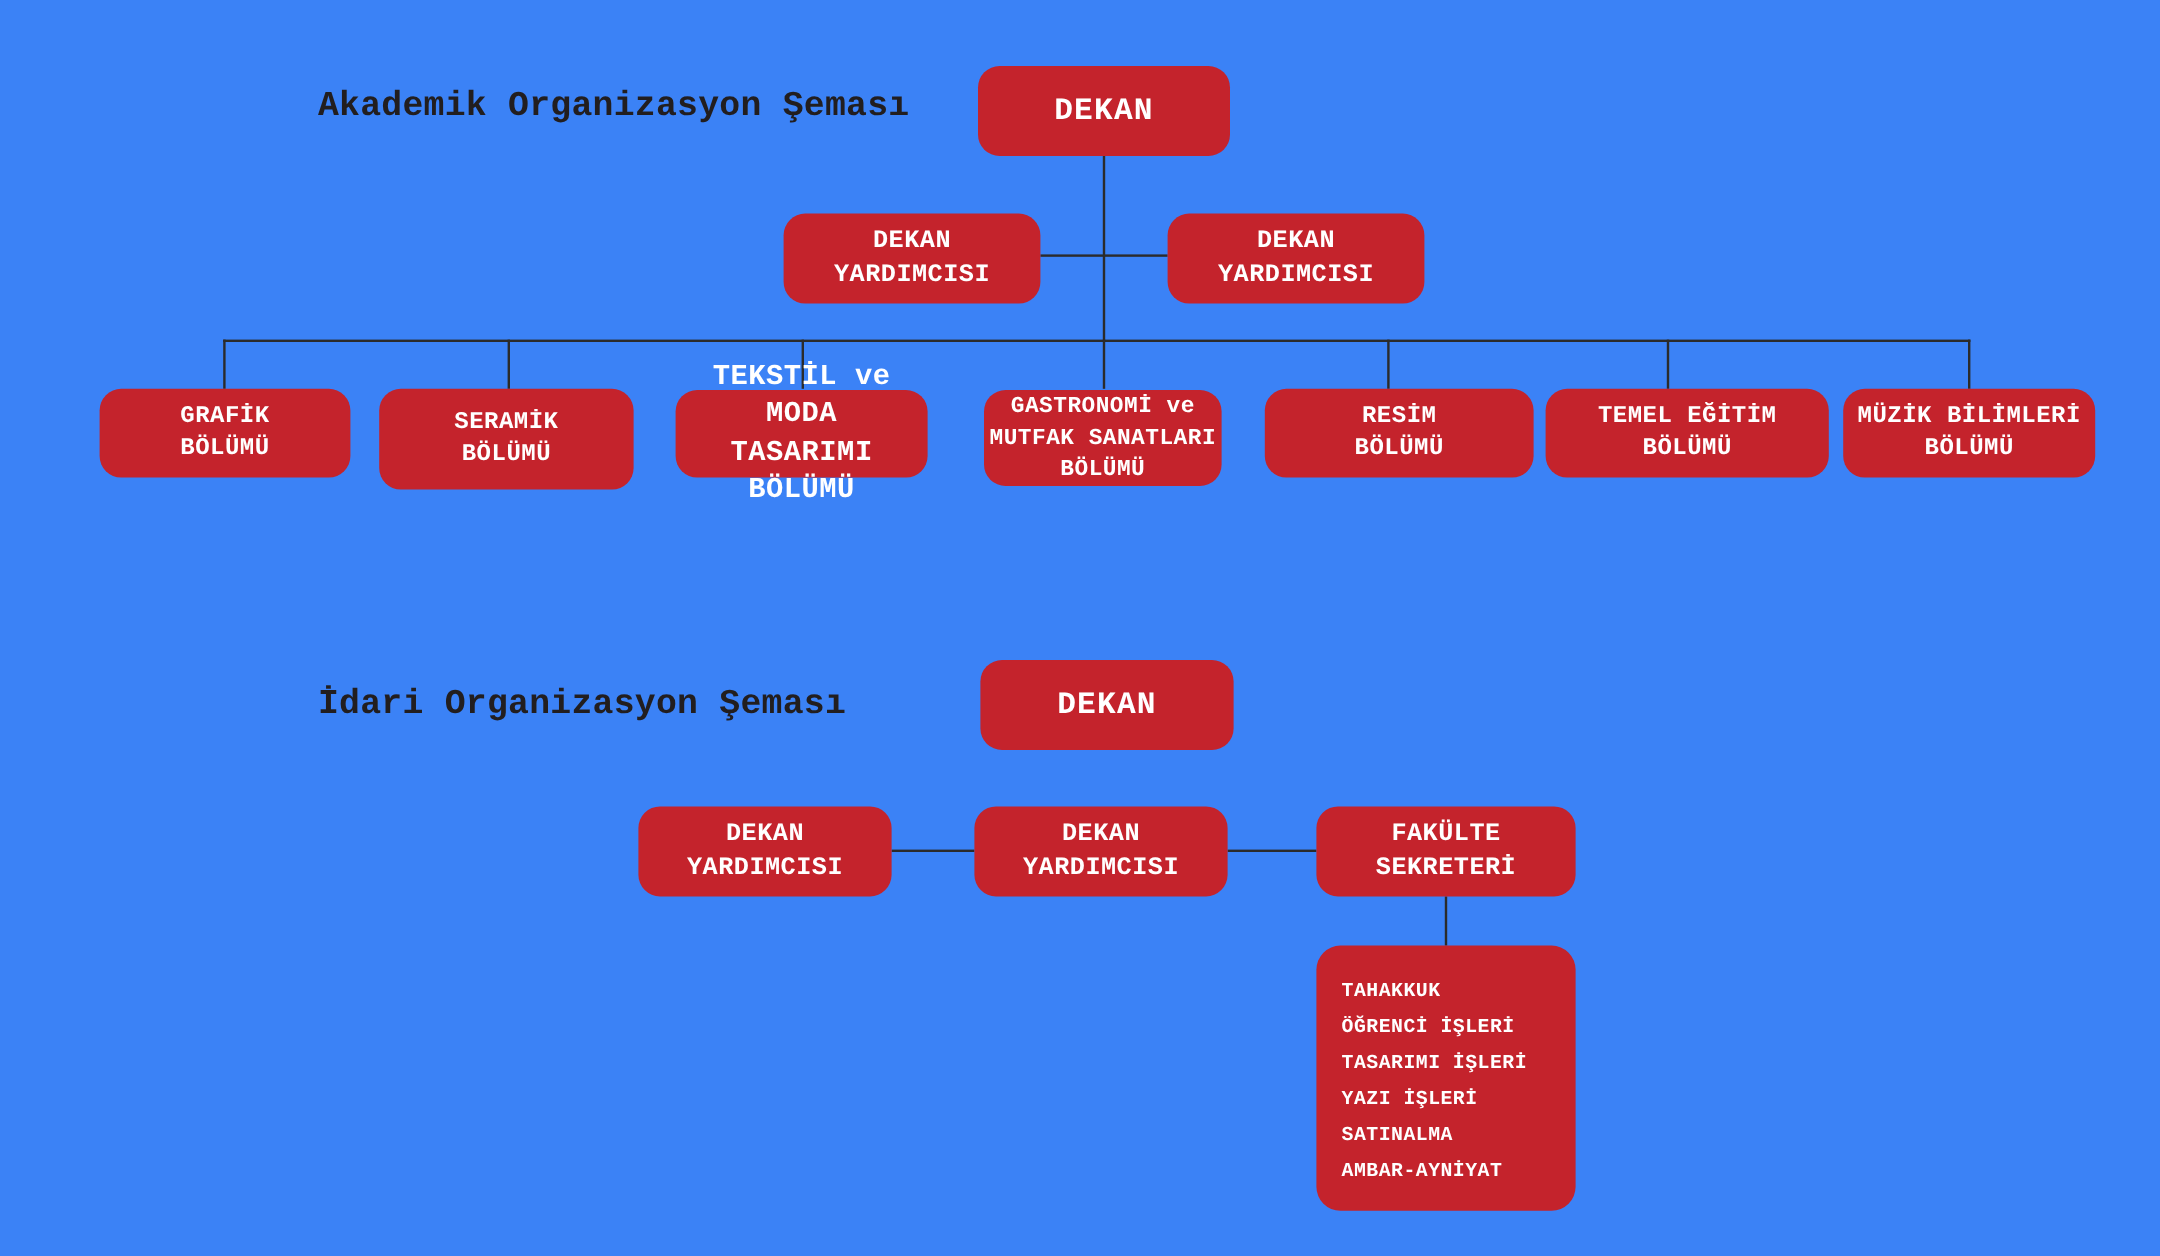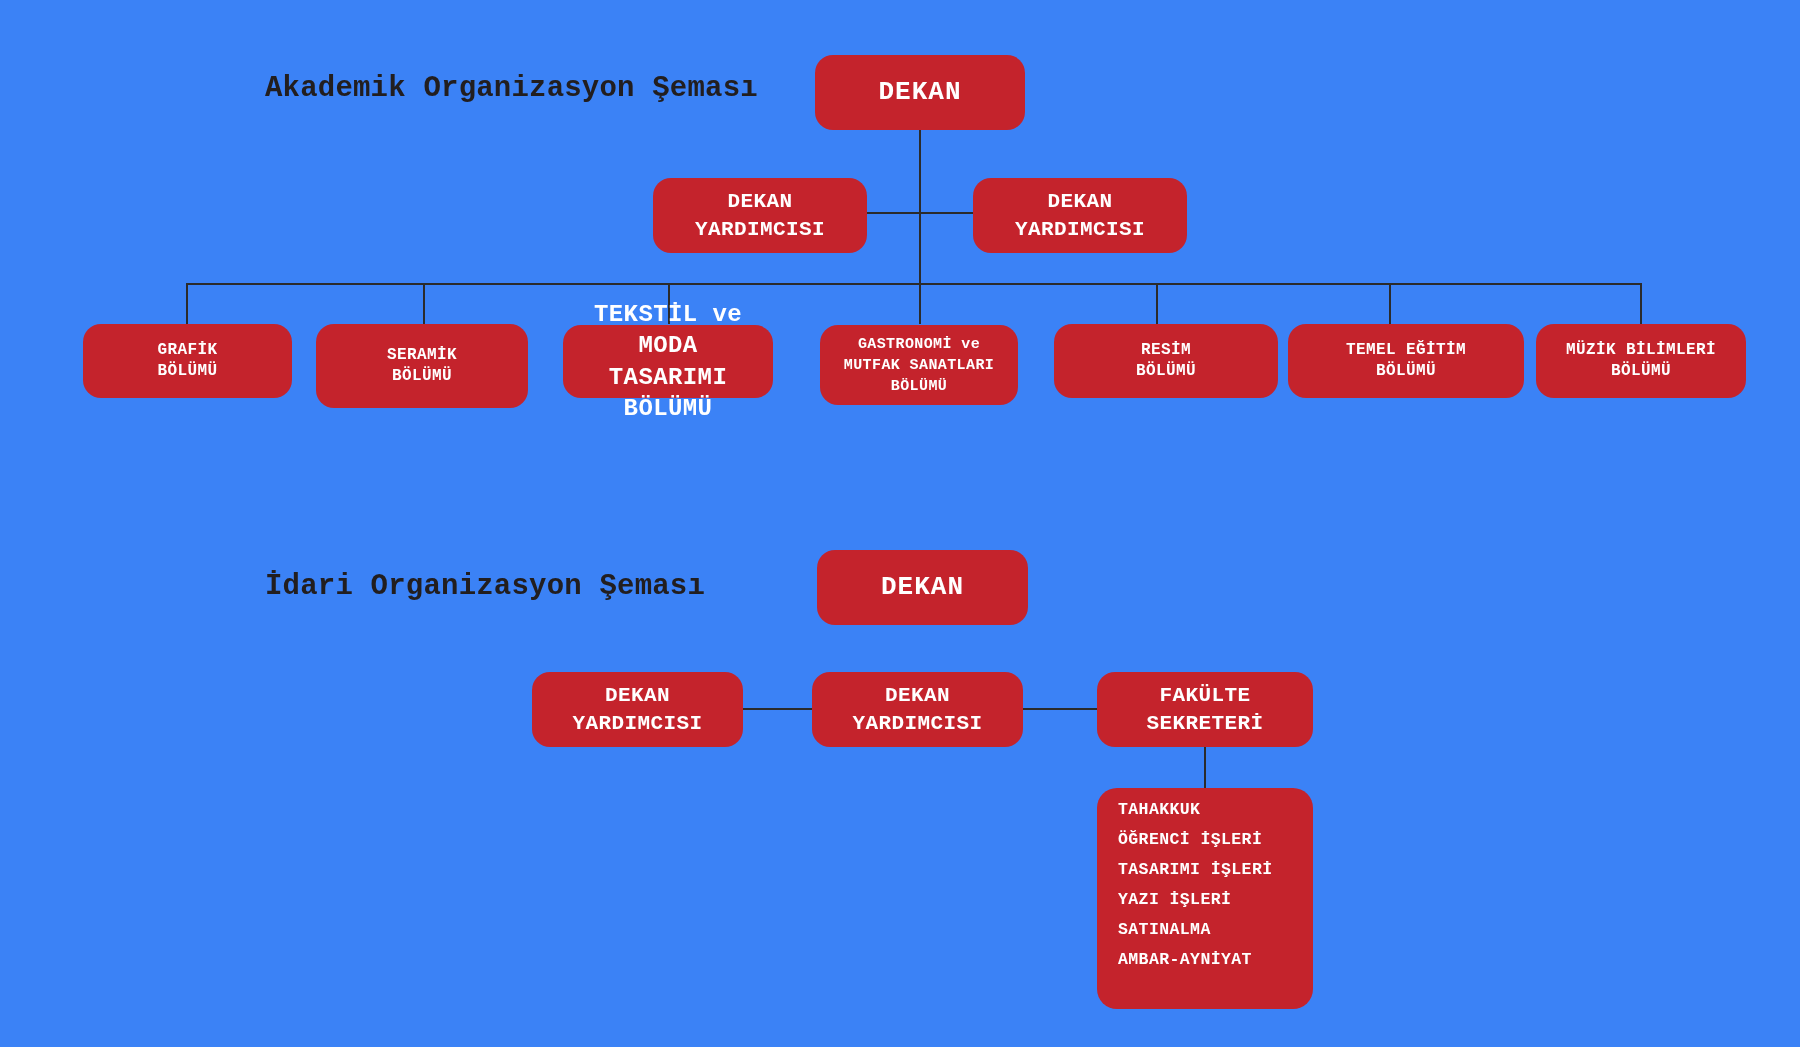--- a/index.html
+++ b/index.html
@@ -34,33 +34,33 @@
     align-items:center;
     justify-content:center;
     text-align:center;
     font-weight:700;
     white-space:pre-line;
     line-height:1.3;
     letter-spacing:.4px;
   }
   .dekan{font-size:26px;letter-spacing:1px;}
   .deputy{font-size:21px;}
-  .dept{font-size:16px;}
+  .dept{font-size:20px;}
   .dept-sm{font-size:24px;}
-  .dept-xs{font-size:15px;line-height:1.4;}
+  .dept-xs{font-size:19px;line-height:1.4;}
   .conn{
     position:absolute;
     background:var(--line);
   }
   .units-box{
     position:absolute;
     background:var(--node);
     color:var(--node-text);
     border-radius:20px;
-    padding:7px 14px 0 21px;
+    padding:23px 14px 0 21px;
     box-sizing:border-box;
   }
   .unit-item{
     font-size:16.5px;
     font-weight:700;
     letter-spacing:.4px;
     line-height:30px;
     white-space:nowrap;
   }
 </style>

